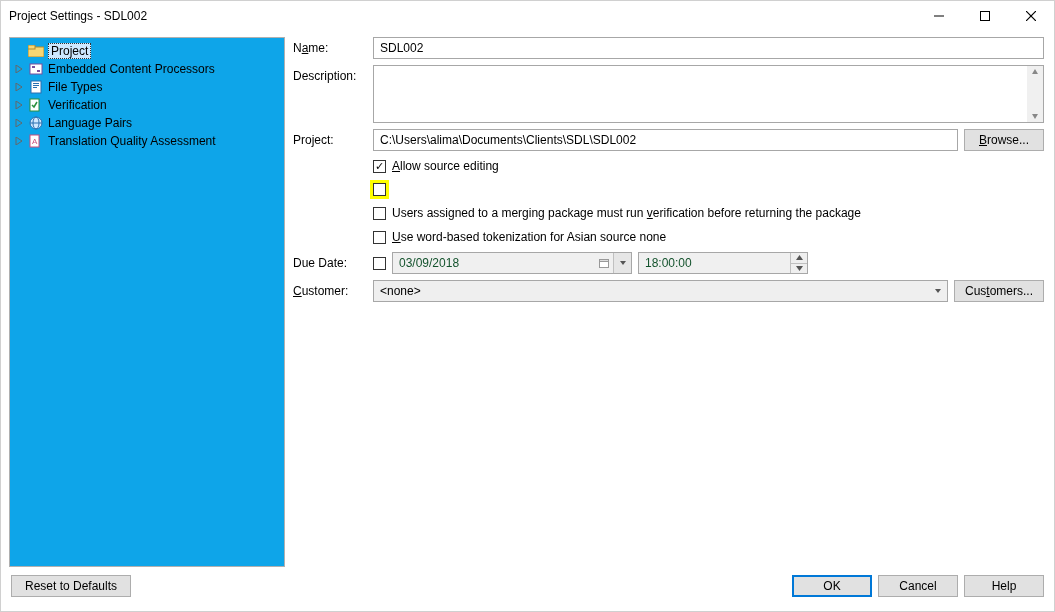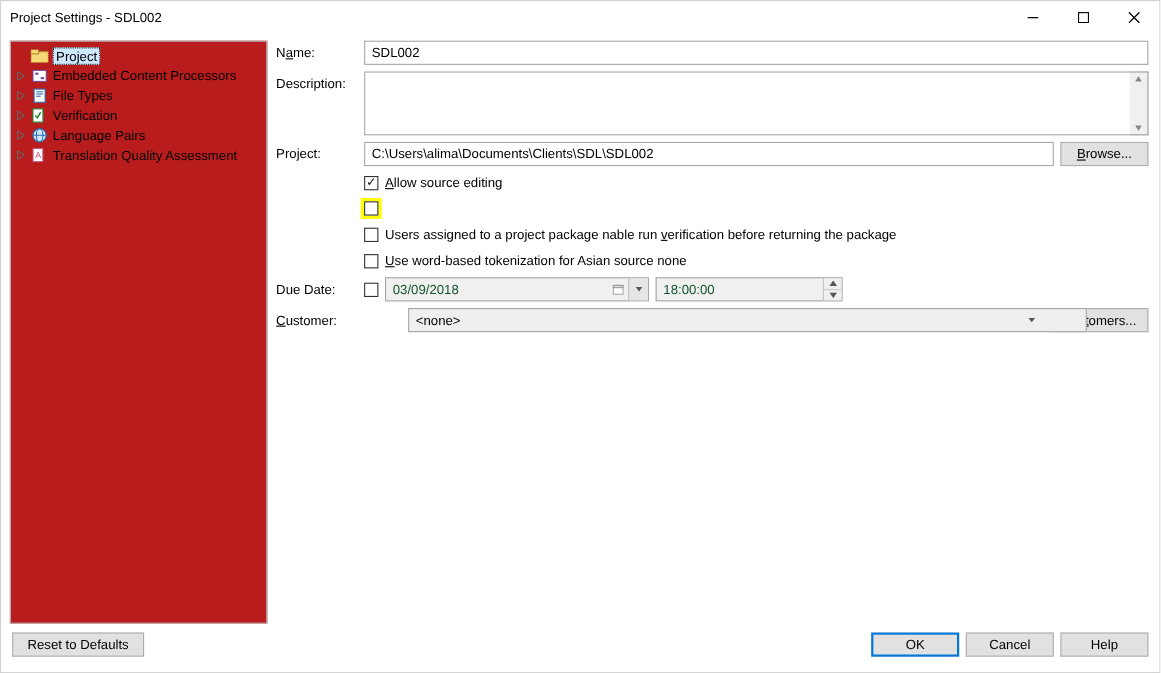--- a/index.html
+++ b/index.html
@@ -5,21 +5,21 @@
   * { box-sizing: border-box; }
   html, body { margin: 0; padding: 0; font-family: "Segoe UI", Tahoma, sans-serif; font-size: 12px; color: #000; background: #fff; }
   .window { width: 1055px; height: 612px; background: #fff; display: flex; flex-direction: column; border: 1px solid #d0d0d0; }
   .titlebar { height: 30px; display: flex; align-items: center; padding: 0 0 0 8px; }
   .titlebar-title { flex: 0 0 auto; }
   .titlebar-spacer { flex: 1; }
   .titlebar-buttons { display: flex; height: 100%; }
   .titlebar-btn { width: 46px; display: flex; align-items: center; justify-content: center; }
   .titlebar-btn svg { display: block; }
   .body { flex: 1; display: flex; padding: 6px 8px 0 8px; gap: 8px; overflow: hidden; }
-  .sidebar { width: 234px; border: 1px solid #b0b0b0; background: #b91c1c; padding: 4px 2px; }
+  .sidebar { width: 276px; border: 1px solid #b0b0b0; background: #0ea5e9; padding: 4px 2px; }
   .tree-item { display: flex; align-items: center; gap: 4px; padding: 2px 2px; height: 18px; }
   .tree-item.selected .tree-label { background: #cde8ff; border: 1px dotted #333; padding: 0 2px; }
   .tree-expand { width: 10px; height: 10px; display: inline-flex; align-items: center; justify-content: center; color: #666; }
   .tree-icon { width: 16px; height: 16px; display: inline-flex; align-items: center; justify-content: center; }
   .tree-label { white-space: nowrap; }
   .form { flex: 1; display: flex; flex-direction: column; gap: 6px; padding-right: 2px; }
   .row { display: flex; align-items: flex-start; gap: 8px; }
   .row-label { width: 72px; padding-top: 4px; }
   .row-field { flex: 1; display: flex; gap: 6px; align-items: center; }
   input[type="text"].txt { width: 100%; height: 22px; padding: 2px 6px; border: 1px solid #a7a7a7; font-family: inherit; font-size: 12px; background: #fff; }
@@ -35,21 +35,21 @@
   .date-field { position: relative; width: 240px; }
   .date-field input { width: 100%; padding-right: 36px; }
   .date-dd { position: absolute; right: 1px; top: 1px; bottom: 1px; width: 18px; background: #e6e6e6; border-left: 1px solid #c0c0c0; display: flex; align-items: center; justify-content: center; }
   .date-cal { position: absolute; right: 20px; top: 1px; bottom: 1px; width: 16px; display: flex; align-items: center; justify-content: center; color: #888; }
   .time-field { position: relative; width: 170px; }
   .time-field input { width: 100%; padding-right: 18px; }
   .spinner { position: absolute; right: 1px; top: 1px; bottom: 1px; width: 17px; display: flex; flex-direction: column; }
   .spinner .spin { flex: 1; background: #efefef; border-left: 1px solid #c0c0c0; display: flex; align-items: center; justify-content: center; }
   .spinner .spin:first-child { border-bottom: 1px solid #c0c0c0; }
   .select { position: relative; flex: 1; }
-  .select-box { width: 100%; height: 22px; border: 1px solid #a7a7a7; background: #efefef; display: flex; align-items: center; padding: 0 22px 0 6px; margin-left: 40px; }
+  .select-box { width: 100%; height: 22px; border: 1px solid #a7a7a7; background: #efefef; display: flex; align-items: center; padding: 0 22px 0 6px; }
   .select-arrow { position: absolute; right: 1px; top: 1px; bottom: 1px; width: 18px; display: flex; align-items: center; justify-content: center; }
   .footer { height: 44px; display: flex; align-items: center; padding: 0 10px 6px 10px; gap: 6px; }
   .footer-spacer { flex: 1; }
   .u { text-decoration: underline; }
 </style>
 </head>
 <body>
 
 <div class="window">
 
@@ -202,21 +202,21 @@
         <div class="row-field" style="flex-direction:column; align-items:flex-start; gap:6px;">
           <div class="check-row">
             <span class="checkbox checked"></span>
             <span><span></span><span class="u">A</span><span>llow source editing</span></span>
           </div>
           <div class="check-row">
             <span class="checkbox checkbox-hl"></span>
           </div>
           <div class="check-row">
             <span class="checkbox"></span>
-            <span><span>Users assigned to a project package nable run </span><span class="u">v</span><span>erification before returning the package</span></span>
+            <span><span>Users assigned to a merging package must run </span><span class="u">v</span><span>erification before returning the package</span></span>
           </div>
           <div class="check-row">
             <span class="checkbox"></span>
             <span><span></span><span class="u">U</span><span>se word-based tokenization for Asian source none</span></span>
           </div>
         </div>
       </div>
 
       <div class="row">
         <div class="row-label">Due Date:</div>

